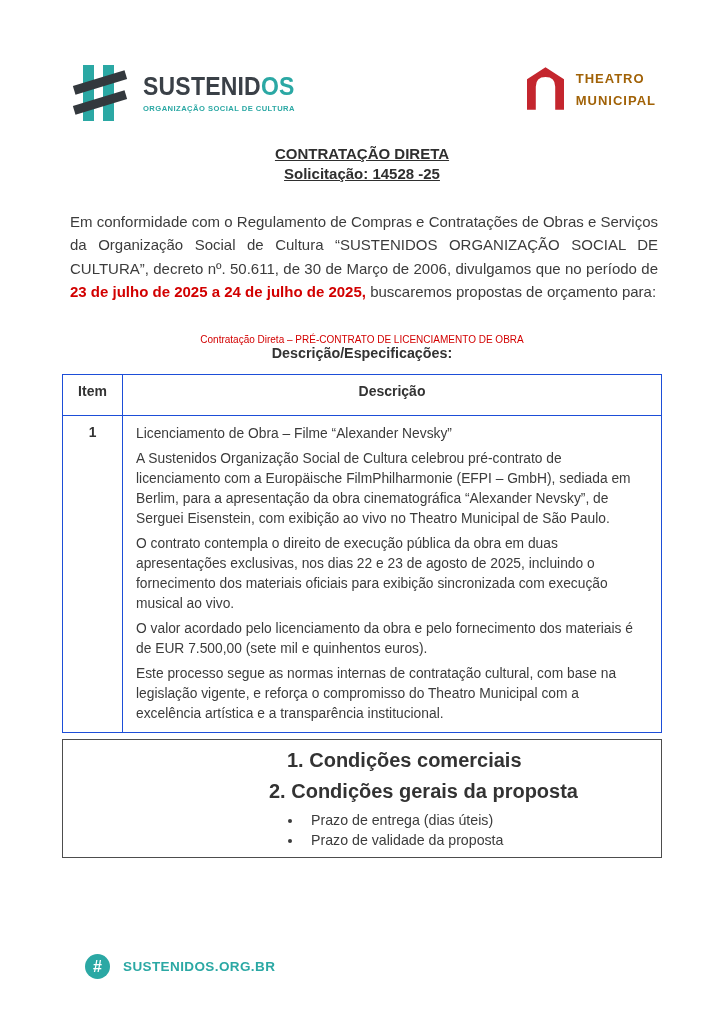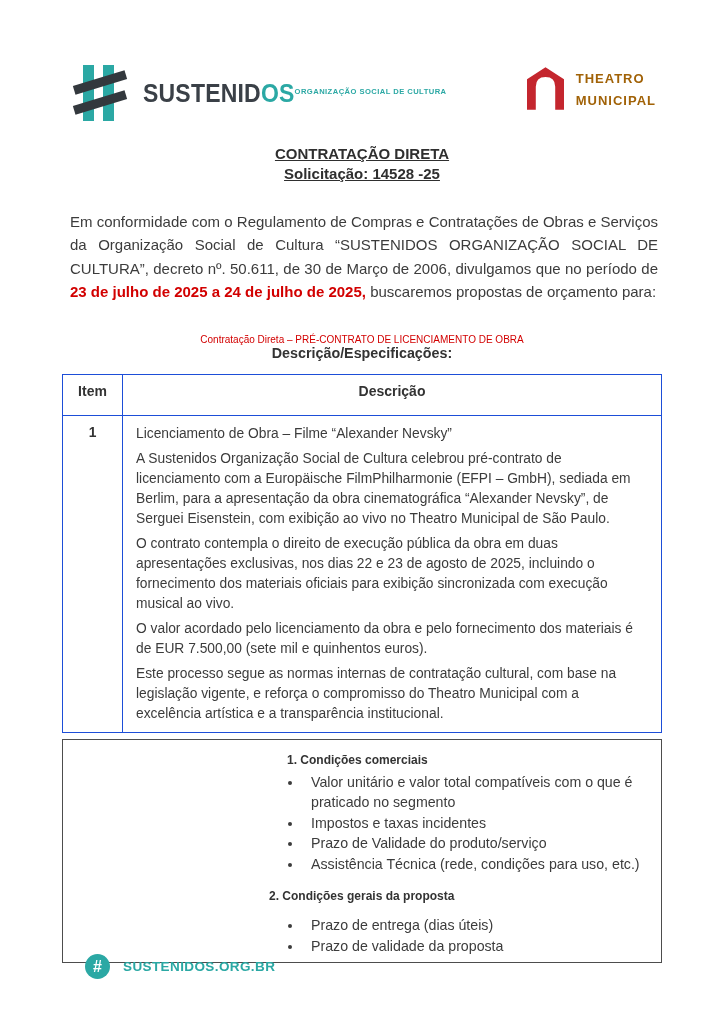--- a/index.html
+++ b/index.html
@@ -13,21 +13,21 @@
   
   .header { display: flex; justify-content: space-between; align-items: flex-start; padding: 62px 68px 0 74px; }
   .sus-logo { display: flex; align-items: center; gap: 13px; }
   .hash { position: relative; width: 56px; height: 62px; flex: 0 0 auto; }
   .hash .vbar { position: absolute; top: 3px; width: 11px; height: 56px; background: #2BA8A4; }
   .hash .vbar.v1 { left: 9px; }
   .hash .vbar.v2 { left: 29px; }
   .hash .dbar { position: absolute; left: -1px; width: 54px; height: 9px; background: #33383D; transform: rotate(-17deg); }
   .hash .dbar.d1 { top: 16px; }
   .hash .dbar.d2 { top: 36px; }
-  .sus-text { display: flex; flex-direction: row; }
+  .sus-text { display: flex; flex-direction: column; }
   .sus-brand { font-size: 23px; font-weight: bold; letter-spacing: 0.2px; color: #3A4047; line-height: 24px; transform: scaleY(1.15); transform-origin: left center; }
   .sus-brand .accent { color: #2BA8A4; }
   .sus-tagline { font-size: 7.6px; font-weight: bold; color: #2BA8A4; letter-spacing: 0.45px; margin-top: 6px; }
 
   .tm-logo { display: flex; align-items: flex-start; gap: 12px; margin-top: 5px; }
   .tm-arch { width: 37px; height: 43px; flex: 0 0 auto; }
   .tm-text { font-size: 13px; font-weight: bold; color: #a16207; line-height: 21.5px; letter-spacing: 1px; margin-top: 1px; }
 
   
   .doc-title { margin-top: 20px; text-align: center; font-size: 15px; font-weight: bold; color: #2f2f2f; line-height: 20px; }
@@ -47,21 +47,21 @@
   table.spec th { font-size: 14px; font-weight: bold; color: #333; text-align: center; vertical-align: top; padding: 8px 0 16px; }
   th.col-item { width: 60px; }
   td.cell-item { width: 60px; text-align: center; vertical-align: top; padding-top: 9px; font-weight: bold; font-size: 13.8px; color: #333; }
   td.cell-desc { padding: 8px 13px 8px 13px; font-size: 13.8px; line-height: 20px; color: #3c3c3c; }
   td.cell-desc p { margin: 0; }
   td.cell-desc p + p { margin-top: 5px; }
 
   
   .cond-heading { margin-top: 23px; text-align: center; font-size: 14.5px; font-weight: bold; color: #D20000; text-decoration: underline; }
   .cond-box { margin: 6px 0 0 62px; width: 600px; border: 1px solid #4d4d4d; padding: 12px 10px 6px 0; }
-  .cond-title { font-size: 12px; font-weight: bold; color: #333; line-height: 17px; }
+  .cond-title { font-size: 20px; font-weight: bold; color: #333; line-height: 17px; }
   .cond-title.t1 { margin-left: 224px; }
   .cond-title.t2 { margin-left: 206px; margin-top: 14px; }
   ul.cond-list { margin: 3px 0 0 216px; padding-left: 24px; list-style: disc; }
   ul.cond-list.l2 { margin-top: 10px; }
   ul.cond-list li { font-size: 14.2px; line-height: 20.5px; color: #3c3c3c; padding-left: 8px; }
 
   
   .footer { position: absolute; left: 85px; top: 954px; display: flex; align-items: center; gap: 13px; }
   .f-circle { width: 25px; height: 25px; border-radius: 50%; background: #2BA8A4; color: #ffffff; font-weight: bold; font-size: 16px; display: flex; align-items: center; justify-content: center; line-height: 1; }
   .f-url { font-size: 13.5px; font-weight: bold; color: #2BA8A4; letter-spacing: 0.4px; }
@@ -119,26 +119,20 @@
         <p>O contrato contempla o direito de execução pública da obra em duas apresentações exclusivas, nos dias 22 e 23 de agosto de 2025, incluindo o fornecimento dos materiais oficiais para exibição sincronizada com execução musical ao vivo.</p>
         <p>O valor acordado pelo licenciamento da obra e pelo fornecimento dos materiais é de EUR 7.500,00 (sete mil e quinhentos euros).</p>
         <p>Este processo segue as normas internas de contratação cultural, com base na legislação vigente, e reforça o compromisso do Theatro Municipal com a excelência artística e a transparência institucional.</p>
       </td>
     </tr>
   </tbody>
     </table>
 
   <div class="cond-box">
     <div class="cond-title t1">1. Condições comerciais</div>
-    <ul class="cond-list">
-      <li>Valor unitário e valor total compatíveis com o que é praticado no segmento</li>
-      <li>Impostos e taxas incidentes</li>
-      <li>Prazo de Validade do produto/serviço</li>
-      <li>Assistência Técnica (rede, condições para uso, etc.)</li>
-    </ul>
     <div class="cond-title t2">2. Condições gerais da proposta</div>
     <ul class="cond-list l2">
       <li>Prazo de entrega (dias úteis)</li>
       <li>Prazo de validade da proposta</li>
     </ul>
   </div>
 
   <div class="footer">
     <div class="f-circle">#</div>
     <div class="f-url">SUSTENIDOS.ORG.BR</div>

